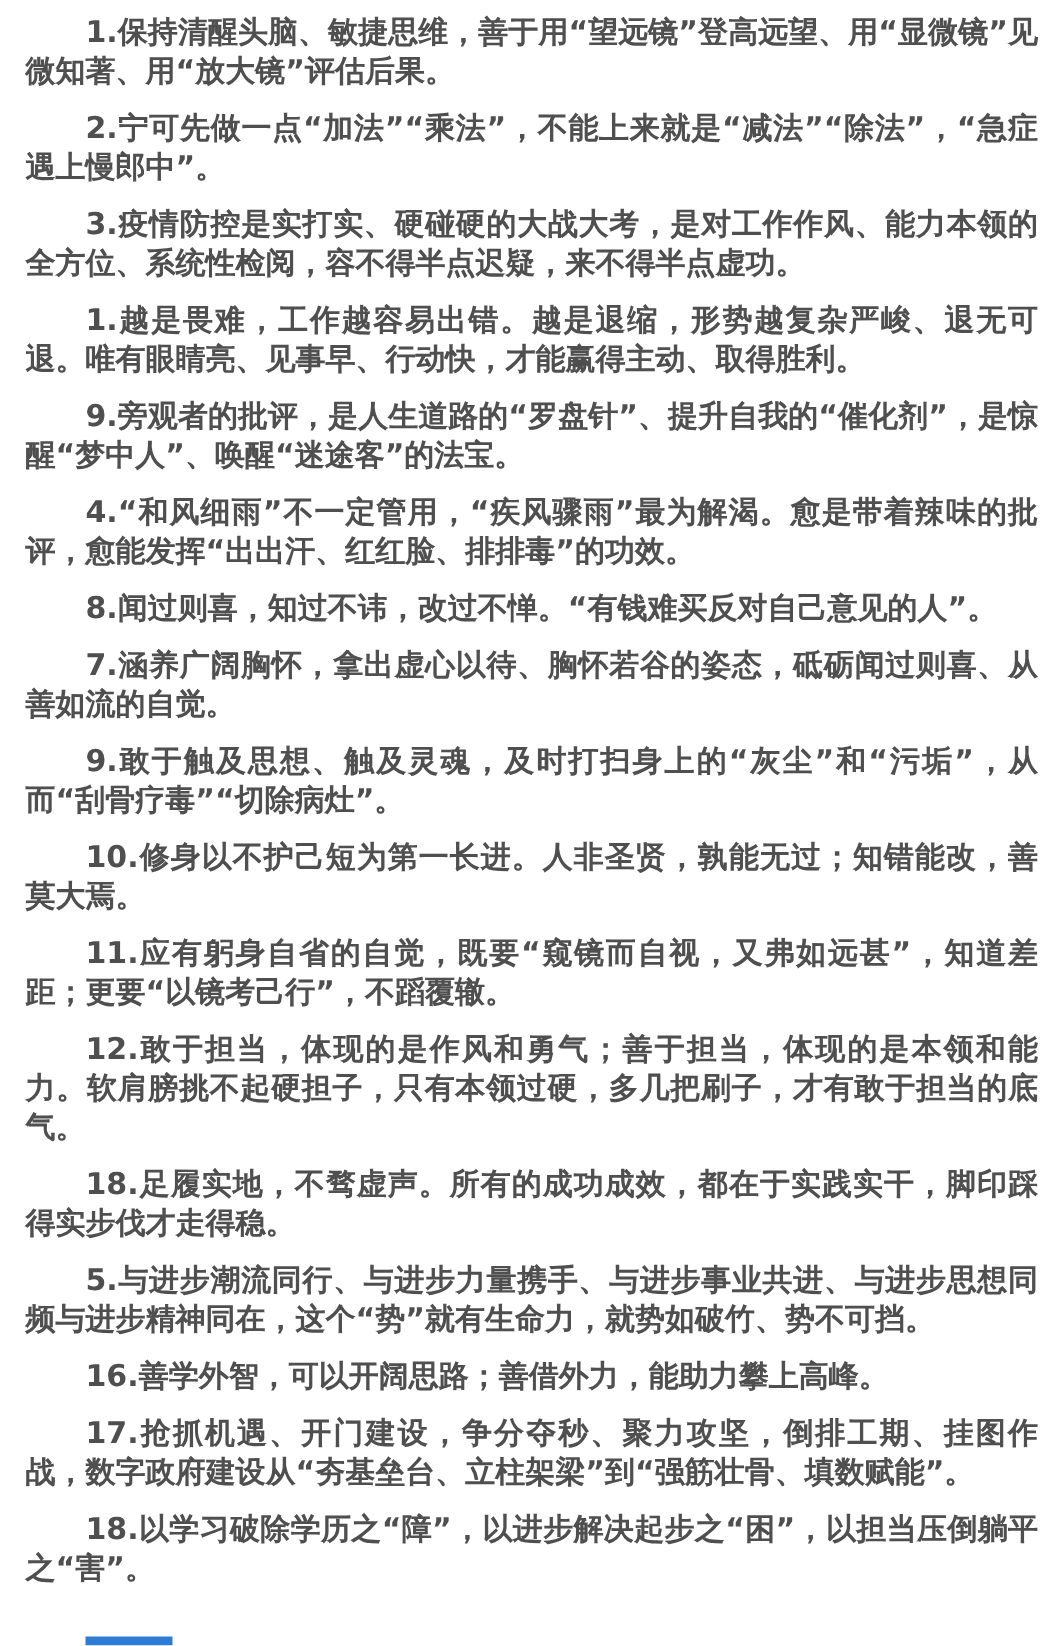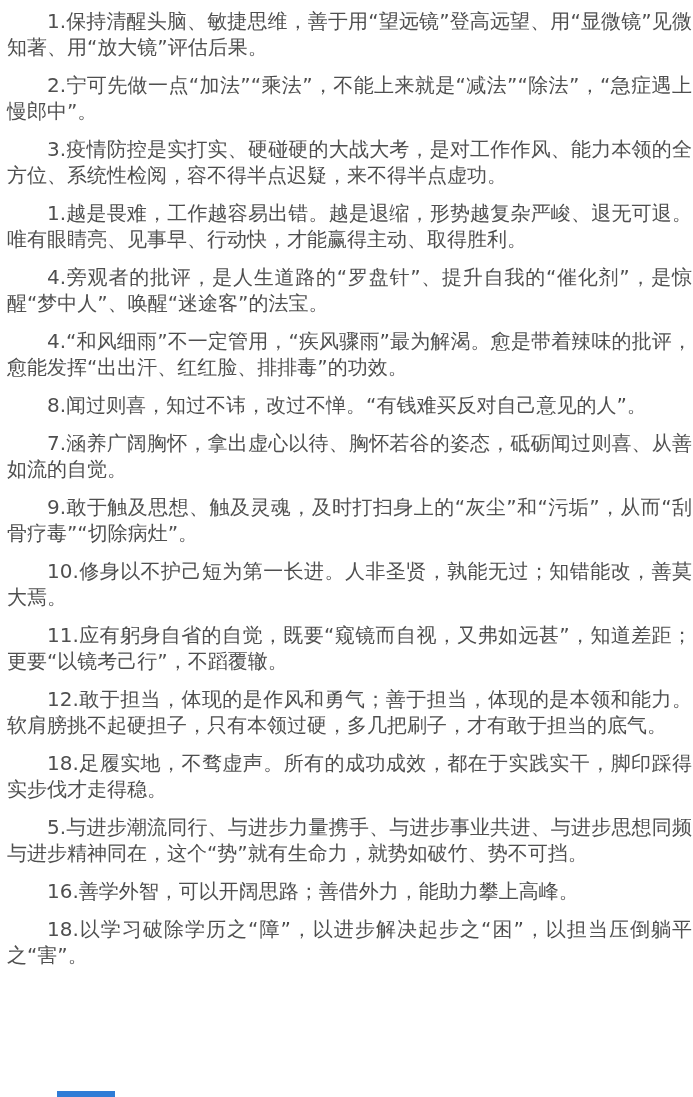--- a/index.html
+++ b/index.html
@@ -8,21 +8,22 @@
     background: #ffffff;
   }
   body {
     width: 693px;
     height: 1097px;
     overflow: hidden;
     position: relative;
     font-family: "DejaVu Sans", "Liberation Sans", sans-serif;
   }
   .doc {
-    padding: 8px 1px 0 7px;
+    padding: 8px 1px 0 17px;
+    font-weight: bold;
   }
   .para {
     margin: 0 0 12px 0;
     font-size: 20px;
     line-height: 26px;
     color: #4f4f4f;
     text-indent: 2em;
     text-align: justify;
     text-justify: inter-ideograph;
     word-break: break-all;
@@ -36,27 +37,28 @@
   }
 </style>
 </head>
 <body>
 
 <div class="doc">
     <p class="para">1.保持清醒头脑、敏捷思维，善于用“望远镜”登高远望、用“显微镜”见微知著、用“放大镜”评估后果。</p>
     <p class="para">2.宁可先做一点“加法”“乘法”，不能上来就是“减法”“除法”，“急症遇上慢郎中”。</p>
     <p class="para">3.疫情防控是实打实、硬碰硬的大战大考，是对工作作风、能力本领的全方位、系统性检阅，容不得半点迟疑，来不得半点虚功。</p>
     <p class="para">1.越是畏难，工作越容易出错。越是退缩，形势越复杂严峻、退无可退。唯有眼睛亮、见事早、行动快，才能赢得主动、取得胜利。</p>
-    <p class="para">4.旁观者的批评，是人生道路的“罗盘针”、提升自我的“催化剂”，是惊醒“梦中人”、唤醒“迷途客”的法宝。</p>
+    <p class="para">9.旁观者的批评，是人生道路的“罗盘针”、提升自我的“催化剂”，是惊醒“梦中人”、唤醒“迷途客”的法宝。</p>
     <p class="para">4.“和风细雨”不一定管用，“疾风骤雨”最为解渴。愈是带着辣味的批评，愈能发挥“出出汗、红红脸、排排毒”的功效。</p>
     <p class="para">8.闻过则喜，知过不讳，改过不惮。“有钱难买反对自己意见的人”。</p>
     <p class="para">7.涵养广阔胸怀，拿出虚心以待、胸怀若谷的姿态，砥砺闻过则喜、从善如流的自觉。</p>
     <p class="para">9.敢于触及思想、触及灵魂，及时打扫身上的“灰尘”和“污垢”，从而“刮骨疗毒”“切除病灶”。</p>
     <p class="para">10.修身以不护己短为第一长进。人非圣贤，孰能无过；知错能改，善莫大焉。</p>
     <p class="para">11.应有躬身自省的自觉，既要“窥镜而自视，又弗如远甚”，知道差距；更要“以镜考己行”，不蹈覆辙。</p>
     <p class="para">12.敢于担当，体现的是作风和勇气；善于担当，体现的是本领和能力。软肩膀挑不起硬担子，只有本领过硬，多几把刷子，才有敢于担当的底气。</p>
     <p class="para">18.足履实地，不骛虚声。所有的成功成效，都在于实践实干，脚印踩得实步伐才走得稳。</p>
     <p class="para">5.与进步潮流同行、与进步力量携手、与进步事业共进、与进步思想同频与进步精神同在，这个“势”就有生命力，就势如破竹、势不可挡。</p>
     <p class="para">16.善学外智，可以开阔思路；善借外力，能助力攀上高峰。</p>
+    <p class="para">17.抢抓机遇、开门建设，争分夺秒、聚力攻坚，倒排工期、挂图作战，数字政府建设从“夯基垒台、立柱架梁”到“强筋壮骨、填数赋能”。</p>
     <p class="para">18.以学习破除学历之“障”，以进步解决起步之“困”，以担当压倒躺平之“害”。</p>
   </div>
 
 <div class="bottom-bar" style="background: rgb(47, 124, 214);"></div>
 
 </body></html>

